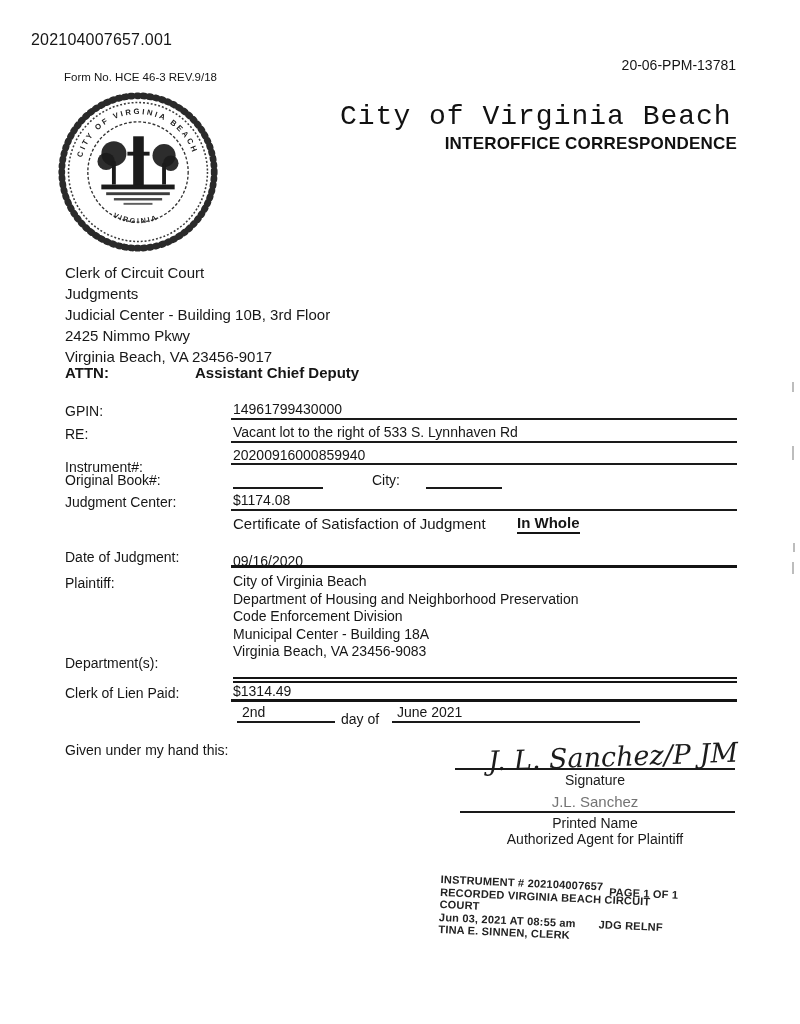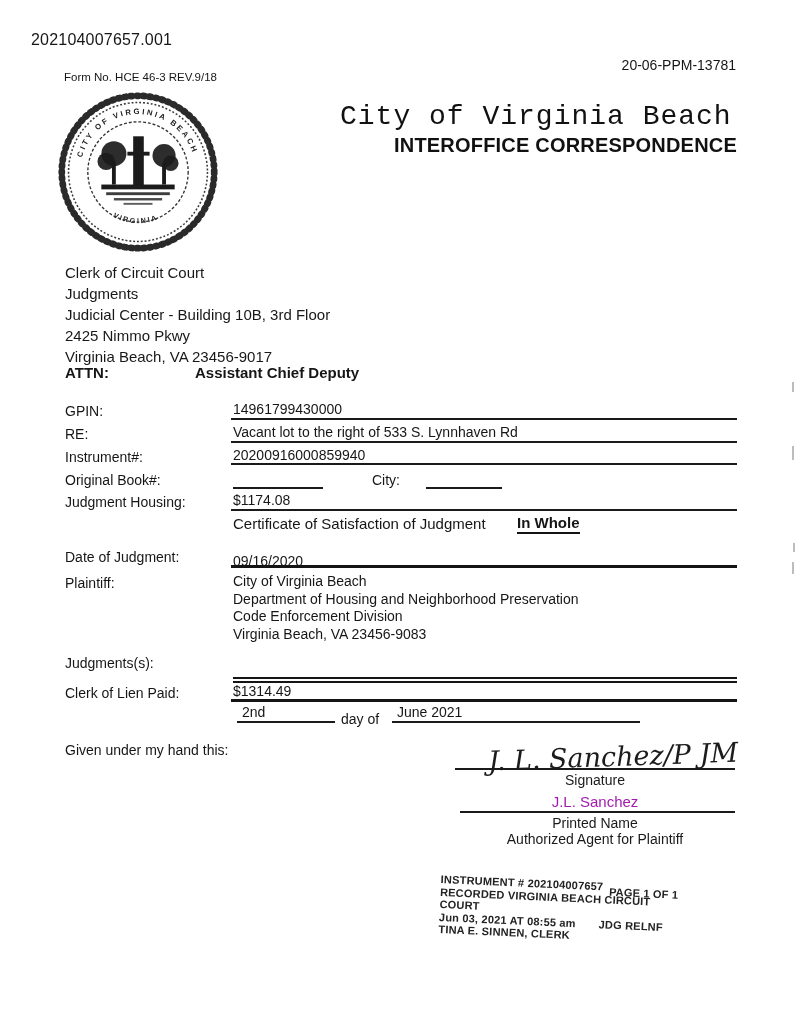--- a/index.html
+++ b/index.html
@@ -10,33 +10,33 @@
   .abs{position:absolute;}
   .lbl{font-size:14px;}
   .val{font-size:14px;}
   .rule{position:absolute;height:2px;background:#1a1a1a;}
   .rule-thick{position:absolute;height:3px;background:#141414;}
   .rule-double{position:absolute;height:6px;border-top:2px solid #141414;border-bottom:2px solid #141414;box-sizing:border-box;}
   .doc-number{font-size:16px;letter-spacing:.2px;}
   .ref-number{font-size:14px;}
   .form-no{font-size:11.5px;}
   .title{font-family:"Liberation Mono","DejaVu Sans Mono",monospace;font-size:28px;letter-spacing:1px;white-space:nowrap;color:#111;}
-  .subtitle{font-size:20px;font-weight:bold;letter-spacing:.2px;color:#111;}
+  .subtitle{font-size:17px;font-weight:bold;letter-spacing:.2px;color:#111;}
   .recipient{font-size:15px;line-height:21px;color:#181818;}
   .attn{font-size:15px;font-weight:bold;}
   .cert{font-size:15px;}
   .cert-scope{font-size:15px;font-weight:bold;border-bottom:2px solid #141414;padding-bottom:1px;}
   .multiline{font-size:14px;line-height:17.5px;}
   .def-lines{font-size:14px;line-height:16px;}
   .sig-script{
     font-family:"DejaVu Serif","Liberation Serif",serif;font-style:italic;
     font-size:27px;white-space:nowrap;transform:rotate(-2deg);color:#1c1c1c;
   }
   .sig-small{font-size:14px;color:#1a1a1a;}
-  .sig-name{font-size:15px;color:#a21caf;}
+  .sig-name{font-size:15px;color:#737373;}
   .stamp{
     width:246px;transform:rotate(2.6deg);transform-origin:left top;
     font-size:11px;font-weight:bold;line-height:12.5px;letter-spacing:.2px;color:#232323;
   }
   .stamp-row{display:flex;justify-content:space-between;}
   .artifact{position:absolute;width:2px;background:#9a9a9a;opacity:.65;}
   .center{text-align:center;}
 </style>
 </head>
 <body>
@@ -95,49 +95,50 @@
   <div class="abs attn" style="left:195px;top:364px;">Assistant Chief Deputy</div>
 
   <div class="abs lbl" style="left:65px;top:403px;">GPIN:</div>
   <div class="abs val" style="left:233px;top:401px;">14961799430000</div>
   <div class="rule" style="left:231px;top:418px;width:506px;"></div>
 
   <div class="abs lbl" style="left:65px;top:426px;">RE:</div>
   <div class="abs val" style="left:233px;top:424px;">Vacant lot to the right of 533 S. Lynnhaven Rd</div>
   <div class="rule" style="left:231px;top:441px;width:506px;"></div>
 
-  <div class="abs lbl" style="left:65px;top:449px;text-align:center;">Instrument#:</div>
+  <div class="abs lbl" style="left:65px;top:459px;text-align:center;">Instrument#:</div>
   <div class="abs val" style="left:233px;top:447px;">20200916000859940</div>
   <div class="rule" style="left:231px;top:463px;width:506px;"></div>
 
   <div class="abs lbl" style="left:65px;top:472px;">Original Book#:</div>
   <div class="rule" style="left:233px;top:487px;width:90px;"></div>
   <div class="abs lbl" style="left:372px;top:472px;">City:</div>
   <div class="rule" style="left:426px;top:487px;width:76px;"></div>
 
-  <div class="abs lbl" style="left:65px;top:494px;">Judgment Housing:</div>
+  <div class="abs lbl" style="left:65px;top:494px;">Judgment Center:</div>
   <div class="abs val" style="left:233px;top:492px;">$1174.08</div>
   <div class="rule" style="left:231px;top:509px;width:506px;"></div>
 
   <div class="abs cert" style="left:233px;top:515px;">Certificate of Satisfaction of Judgment</div>
   <div class="abs cert-scope" style="left:517px;top:514px;">In Whole</div>
 
   <div class="abs lbl" style="left:65px;top:549px;">Date of Judgment:</div>
   <div class="abs val" style="left:233px;top:553px;">09/16/2020</div>
   <div class="rule-thick" style="left:231px;top:565px;width:506px;"></div>
 
   <div class="abs lbl" style="left:65px;top:575px;">Plaintiff:</div>
   <div class="abs multiline" style="left:233px;top:573px;">
     <div>City of Virginia Beach</div>
     <div>Department of Housing and Neighborhood Preservation</div>
     <div>Code Enforcement Division</div>
+    <div>Municipal Center - Building 18A</div>
     <div>Virginia Beach, VA 23456-9083</div>
   </div>
 
-  <div class="abs lbl" style="left:65px;top:655px;">Judgments(s):</div>
+  <div class="abs lbl" style="left:65px;top:655px;">Department(s):</div>
   <div class="rule-double" style="left:233px;top:677px;width:504px;"></div>
 
   <div class="abs lbl" style="left:65px;top:685px;">Clerk of Lien Paid:</div>
   <div class="abs val" style="left:233px;top:683px;">$1314.49</div>
   <div class="rule-thick" style="left:231px;top:699px;width:506px;"></div>
 
   <div class="abs lbl" style="left:65px;top:707px;margin-top:35px;">Given under my hand this:</div>
   <div class="abs val" style="left:242px;top:704px;">2nd</div>
   <div class="rule" style="left:237px;top:721px;width:98px;"></div>
   <div class="abs lbl" style="left:341px;top:711px;">day of</div>

